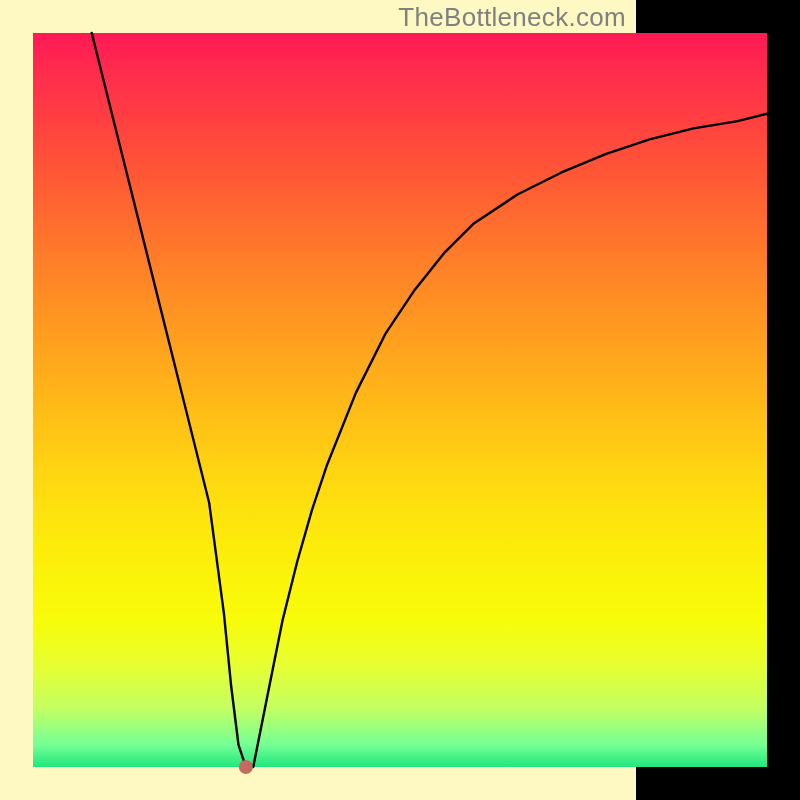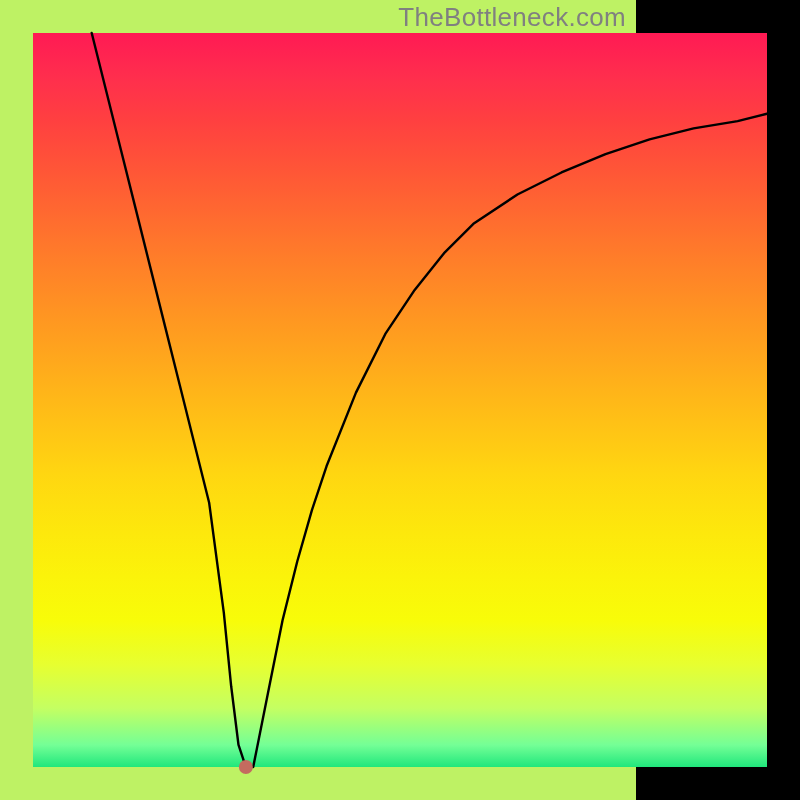--- a/index.html
+++ b/index.html
@@ -8,21 +8,21 @@
     width: 800px;
     height: 800px;
     background: #000;
     font-family: Arial, Helvetica, sans-serif;
     overflow: hidden;
   }
   .stage {
     position: relative;
     width: 636px;
     height: 800px;
-    background: #bef264;
+    background: #fef9c3;
     text-align: center;
   }
   .plot {
     position: absolute;
     left: 33px;
     top: 33px;
     width: 734px;
     height: 734px;
     background: linear-gradient(
       to bottom,

